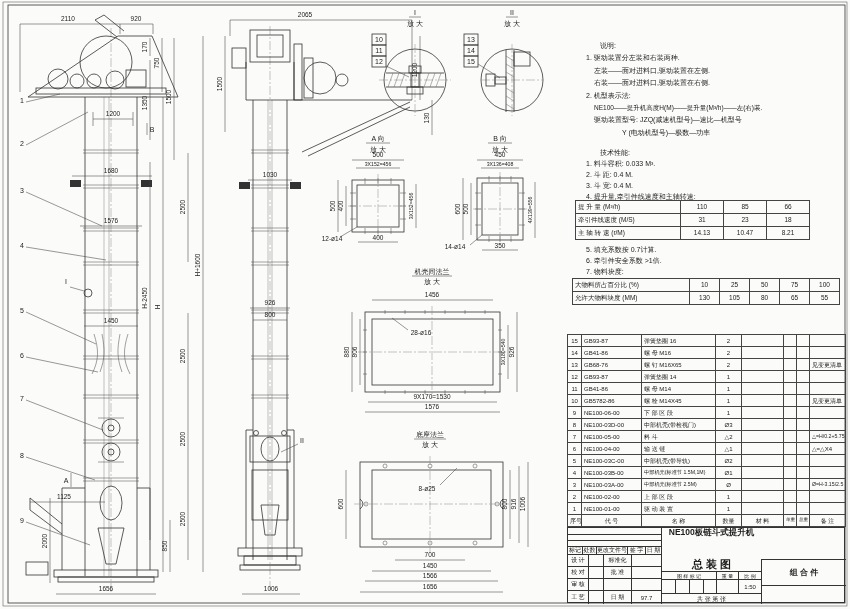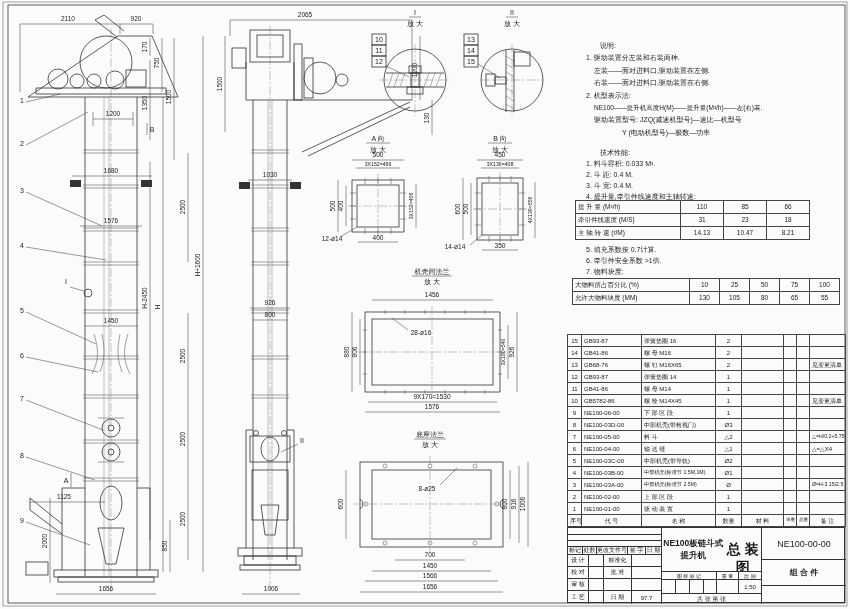--- a/index.html
+++ b/index.html
@@ -575,35 +575,34 @@
   <div class="tbcell" style="left:63px;top:38px;width:30px;height:12px;"></div>
   <div class="tbcell noleft" style="left:0;top:50px;width:20px;height:12px;">审 核</div>
   <div class="tbcell" style="left:20px;top:50px;width:15px;height:12px;"></div>
   <div class="tbcell" style="left:35px;top:50px;width:28px;height:12px;"></div>
   <div class="tbcell" style="left:63px;top:50px;width:30px;height:12px;"></div>
   <div class="tbcell noleft" style="left:0;top:62px;width:20px;height:14px;">工 艺</div>
   <div class="tbcell" style="left:20px;top:62px;width:15px;height:14px;"></div>
   <div class="tbcell" style="left:35px;top:62px;width:28px;height:14px;">日 期</div>
   <div class="tbcell" style="left:63px;top:62px;width:30px;height:14px;">97.7</div>
 
-  <div class="tbcell notop" style="left:93px;top:0;width:100px;height:43px;flex-direction:row;">
+  <div class="tbcell notop" style="left:93px;top:0;width:100px;height:43px;flex-direction:column;">
     <div style="font-size:8.5px;font-weight:bold;">NE100板链斗式提升机</div>
-    <div style="font-size:14px;font-weight:bold;margin-top:18px;">总  装  图</div>
+    <div style="font-size:11px;font-weight:bold;margin-top:18px;">总  装  图</div>
   </div>
   <div class="tbcell" style="left:93px;top:43px;width:55px;height:8px;font-size:5px;">图 样 标 记</div>
   <div class="tbcell" style="left:148px;top:43px;width:22px;height:8px;font-size:5px;">重 量</div>
   <div class="tbcell" style="left:170px;top:43px;width:23px;height:8px;font-size:5px;">比 例</div>
   <div class="tbcell" style="left:93px;top:51px;width:14px;height:14px;"></div>
   <div class="tbcell" style="left:107px;top:51px;width:14px;height:14px;"></div>
   <div class="tbcell" style="left:121px;top:51px;width:14px;height:14px;"></div>
   <div class="tbcell" style="left:135px;top:51px;width:13px;height:14px;"></div>
   <div class="tbcell" style="left:148px;top:51px;width:22px;height:14px;"></div>
   <div class="tbcell" style="left:170px;top:51px;width:23px;height:14px;">1:50</div>
   <div class="tbcell" style="left:93px;top:65px;width:100px;height:11px;">共    张    第    张</div>
 
-  <div class="tbcell notop" style="left:193px;top:0;width:85px;height:31px;font-size:9px;">NE100-00-00</div>
   <div class="tbcell" style="left:193px;top:31px;width:85px;height:26px;font-size:8px;font-weight:bold;">组 合 件</div>
   <div class="tbcell" style="left:193px;top:57px;width:85px;height:19px;"></div>
 </div>
 
 
 
 </div>
 
 </body></html>

